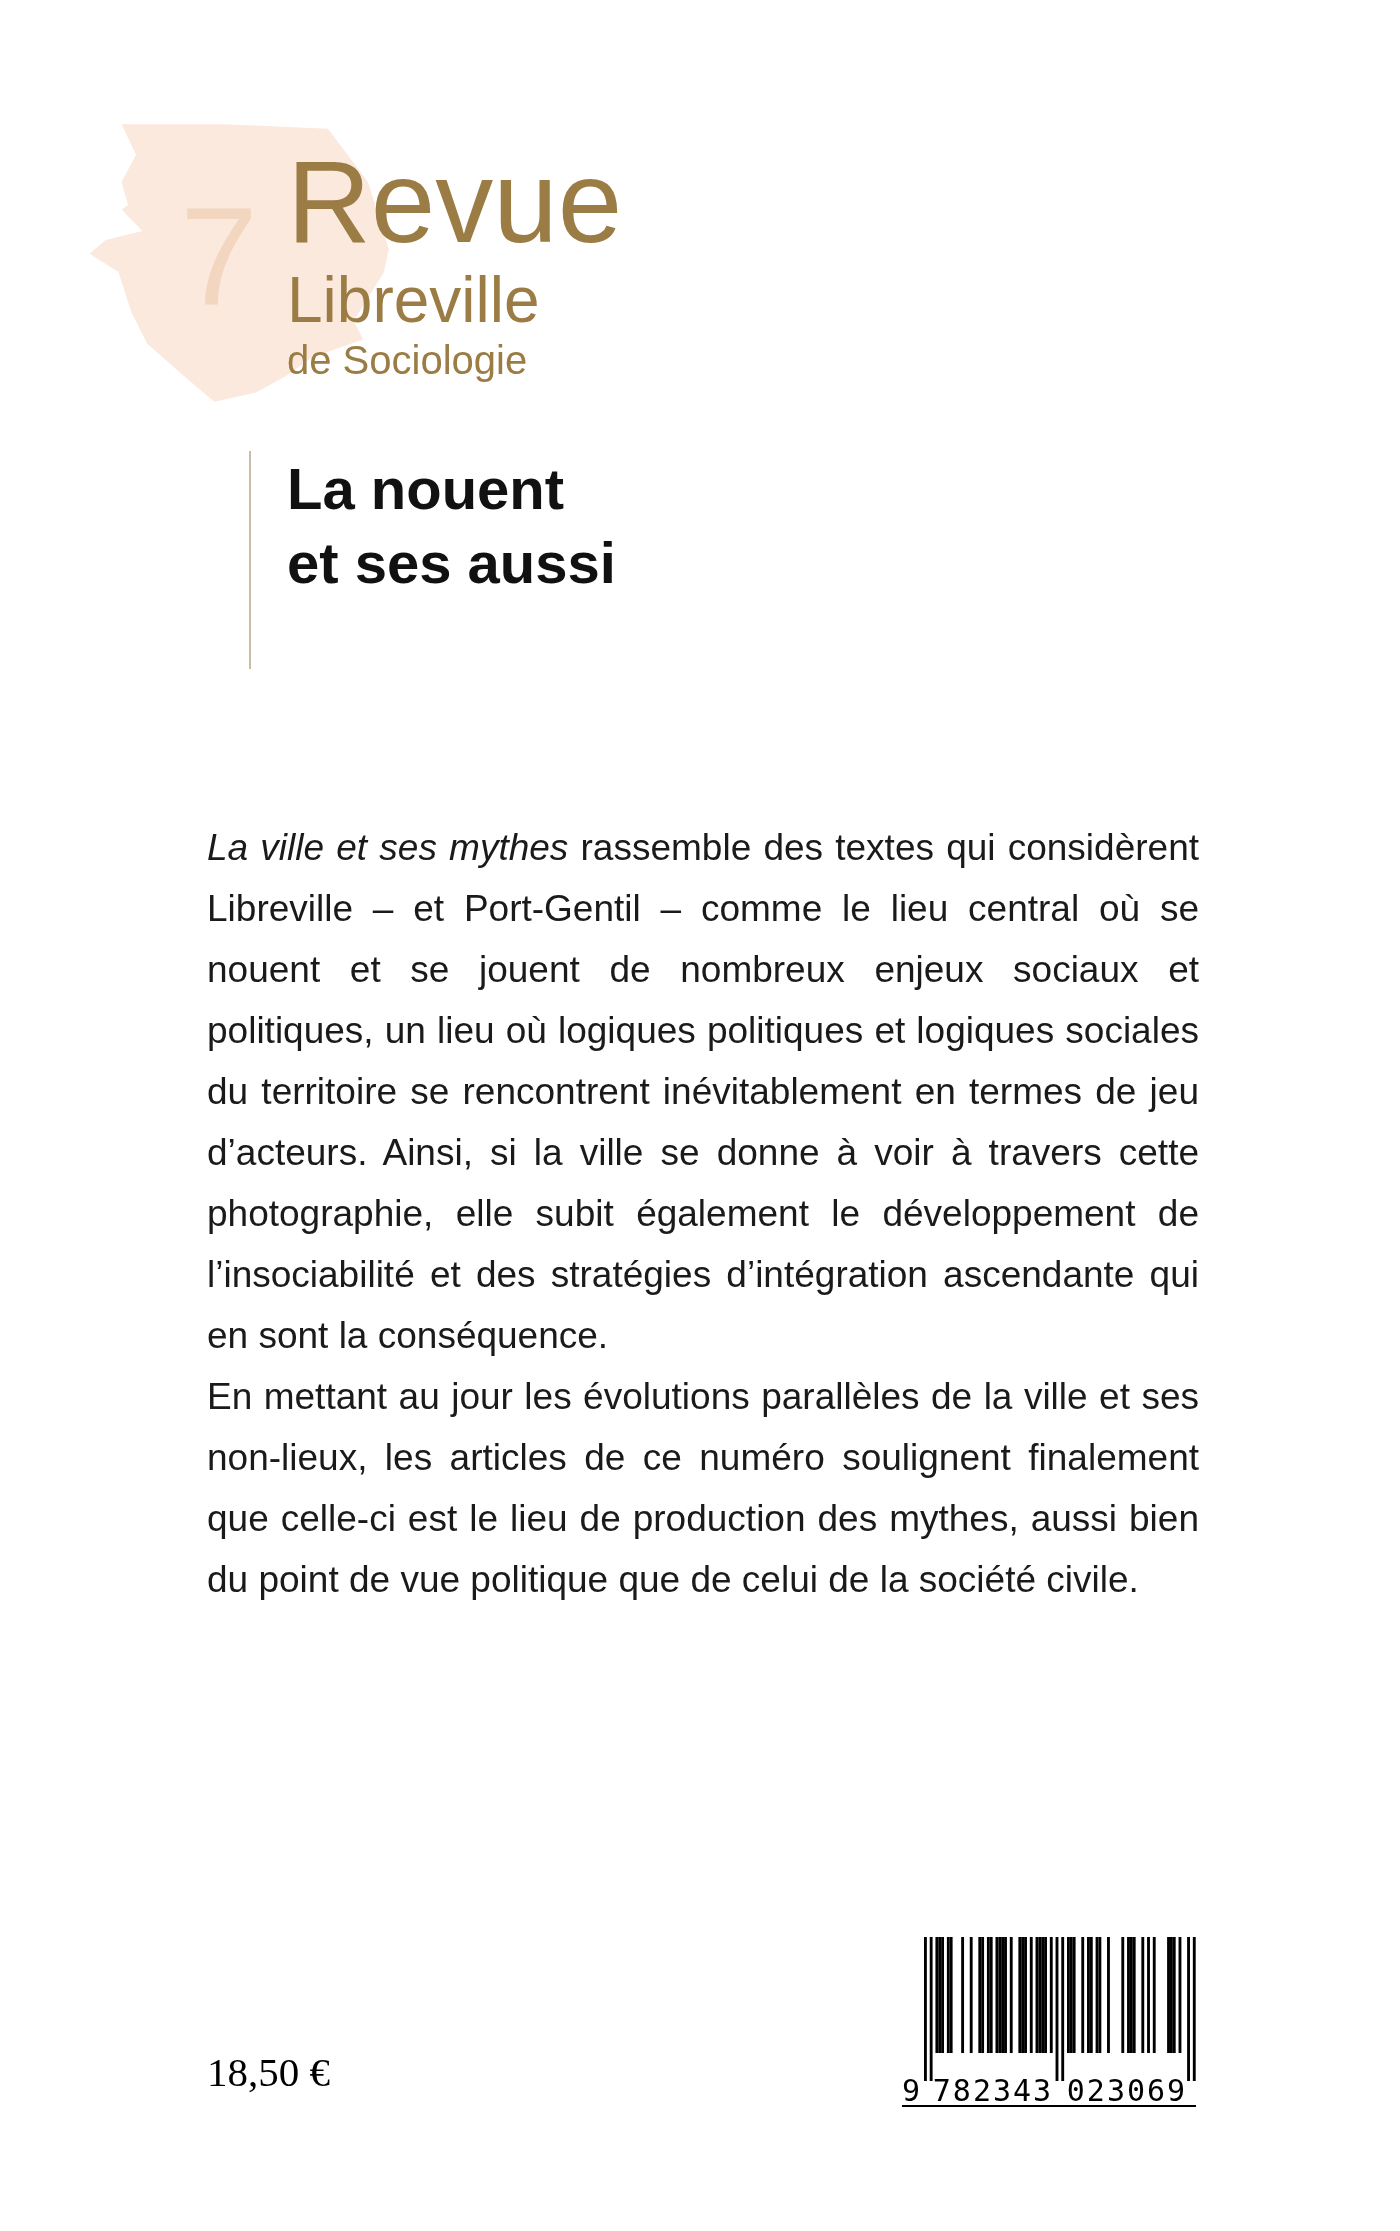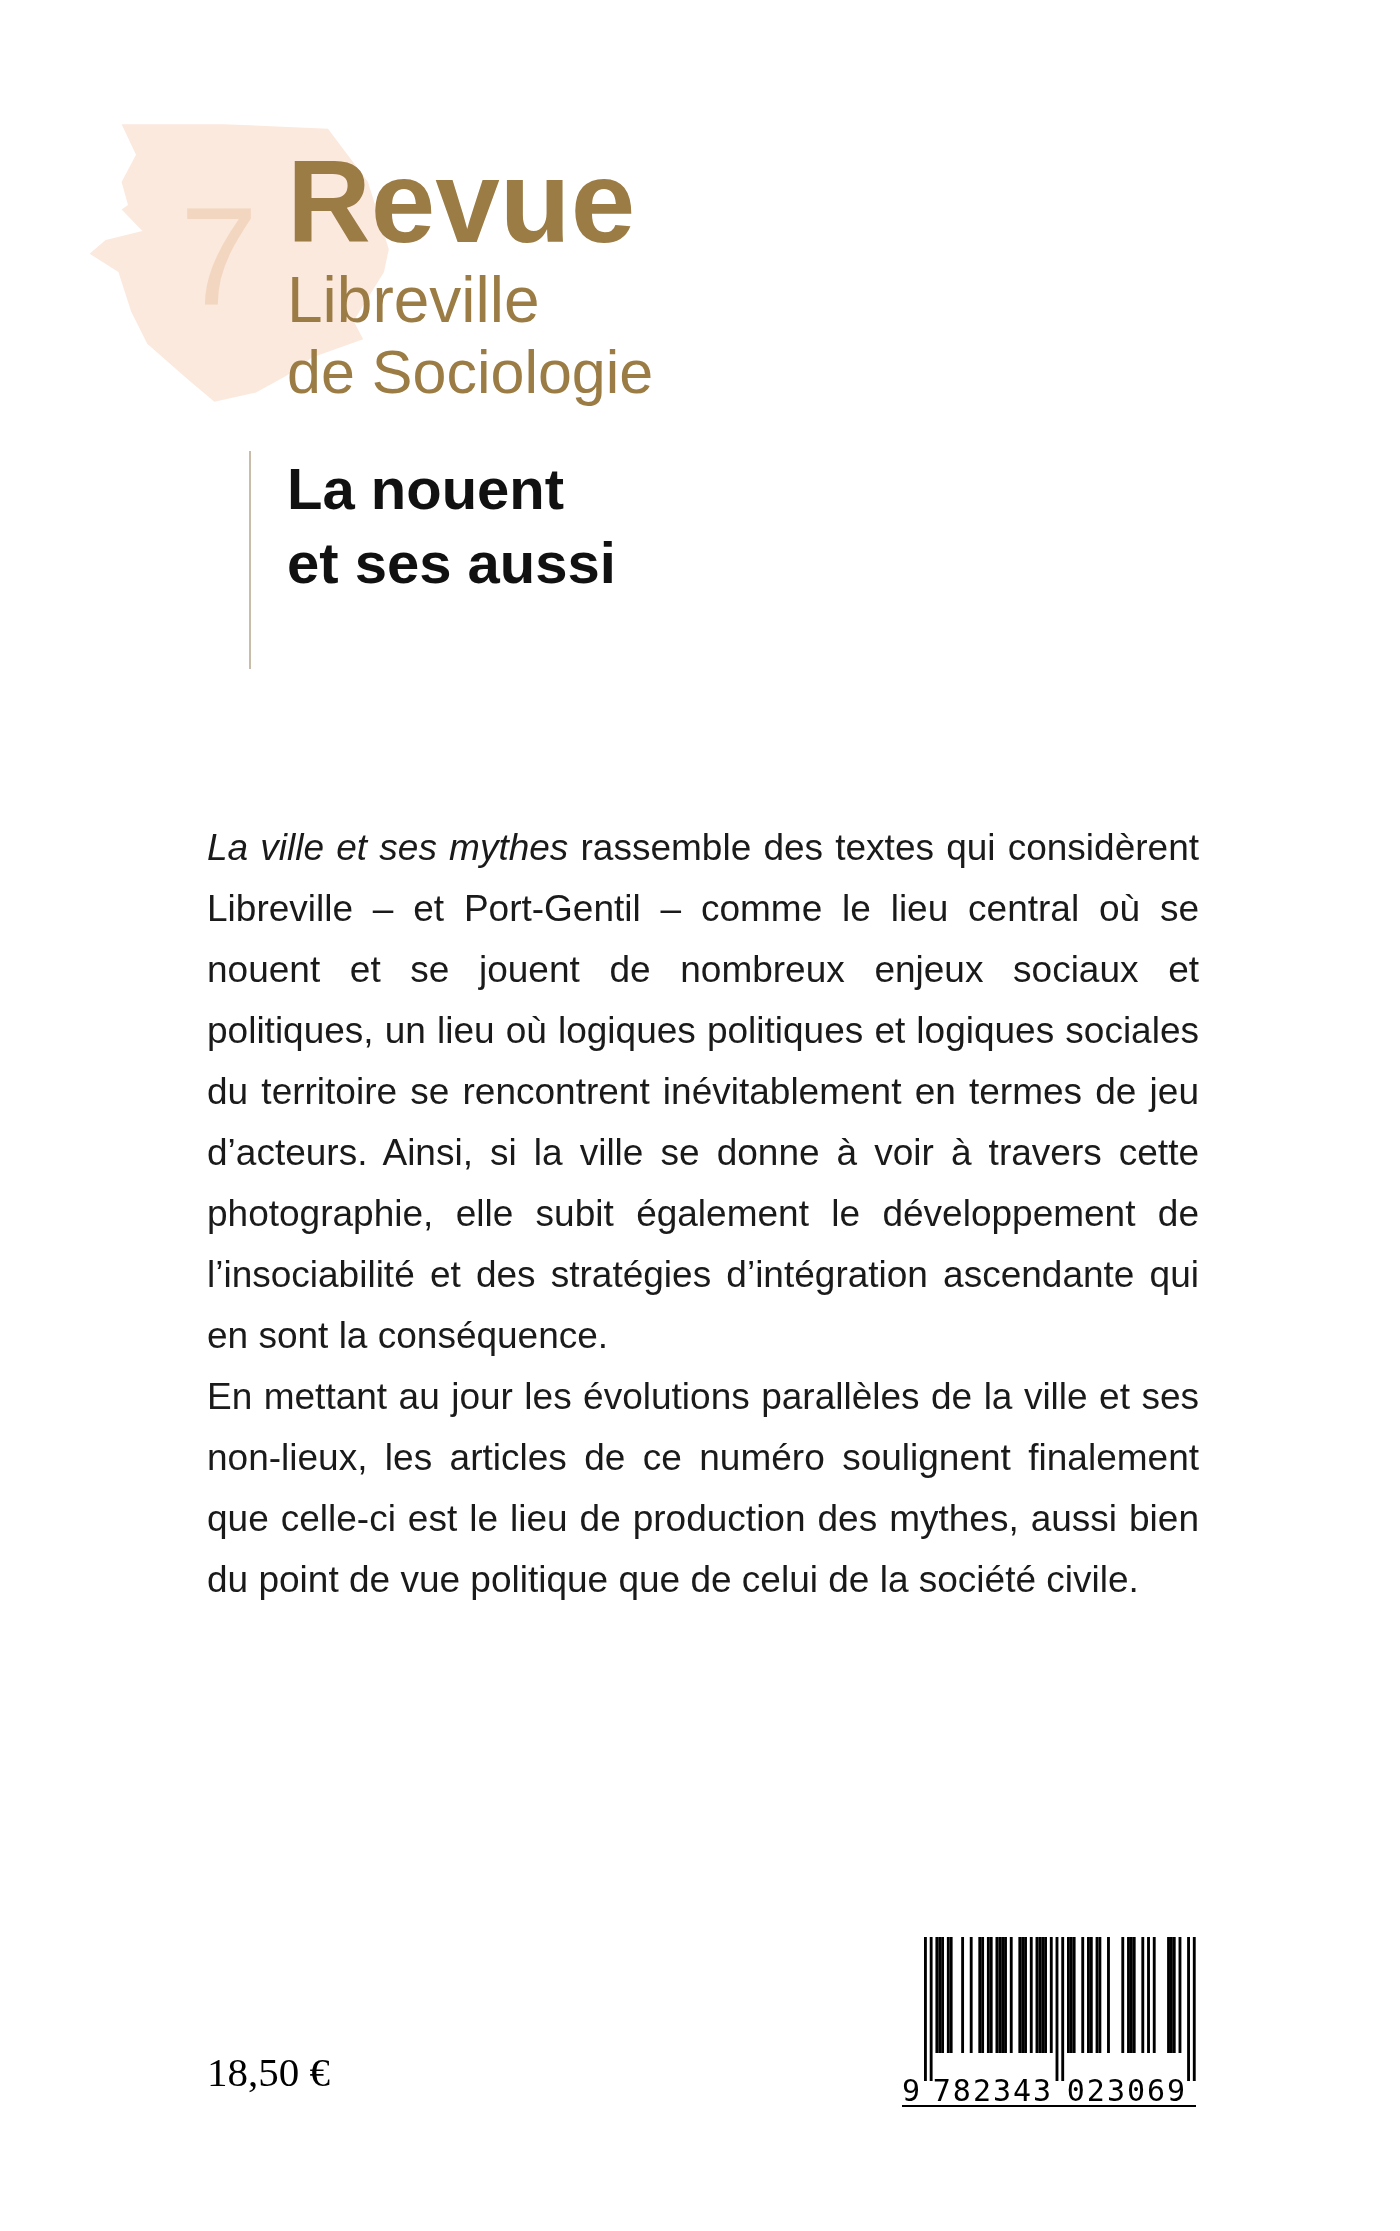--- a/index.html
+++ b/index.html
@@ -18,23 +18,23 @@
 
   .gabon-map{position:absolute;left:80px;top:115px;width:320px;height:305px;}
 
   .issue-num{
     position:absolute;left:180px;top:186px;
     font-size:140px;line-height:1;font-weight:400;
     color:var(--issue-number-color);
   }
 
   .brand{position:absolute;left:287px;top:140px;color:var(--brand-brown);}
-  .brand-l1{font-size:116px;line-height:1.08;font-weight:700;letter-spacing:0;}
+  .brand-l1{font-size:116px;line-height:1.08;font-weight:400;letter-spacing:0;}
   .brand-l2{font-size:64px;line-height:1.12;font-weight:400;}
-  .brand-l3{font-size:61px;line-height:1.18;font-weight:400;}
+  .brand-l3{font-size:40px;line-height:1.18;font-weight:400;}
 
   .rule{
     position:absolute;left:249px;top:451px;width:2px;height:218px;
     background:#c9bda9;
   }
 
   .book-title{
     position:absolute;left:287px;top:452px;
     font-size:58px;line-height:1.28;font-weight:700;color:#111111;
   }

